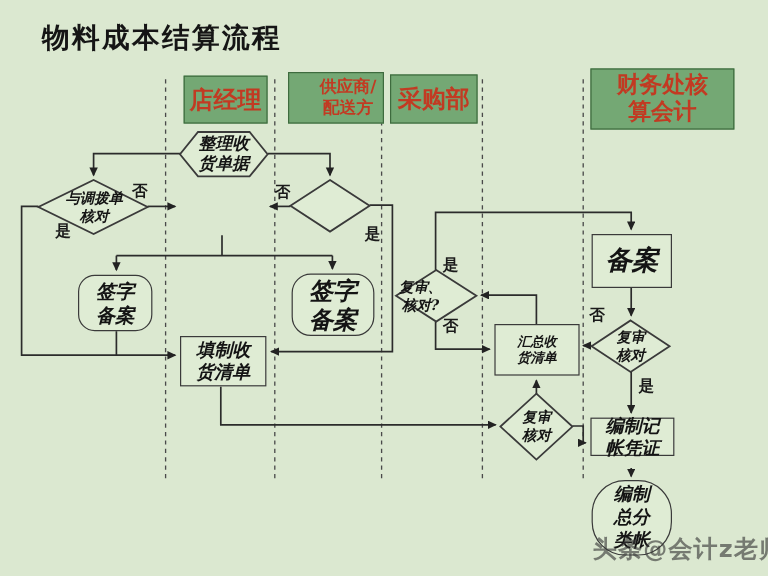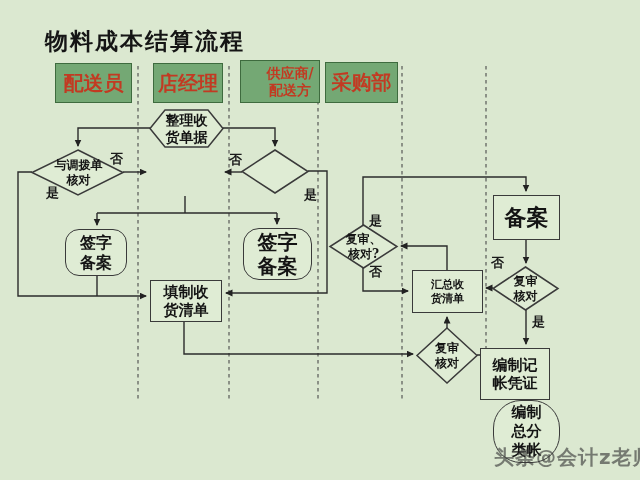--- a/index.html
+++ b/index.html
@@ -3,35 +3,36 @@
 <meta charset="utf-8">
 <style>
   html,body{margin:0;padding:0;}
   body{font-family:"DejaVu Serif", serif;}
   .stage{
     position:relative;width:640px;height:480px;overflow:hidden;
     background:#dbe8d0;
   }
   .stage svg.wires{position:absolute;left:0;top:0;z-index:1;}
   .title{
-    position:absolute;left:35px;top:16px;z-index:3;margin:10px;
+    position:absolute;left:35px;top:16px;z-index:3;margin:0;
     font-size:23px;font-weight:bold;color:#151515;letter-spacing:2px;
   }
   .lane-hdr{
     position:absolute;z-index:3;box-sizing:border-box;
     background:#74a874;border:1.5px solid #3e6b3e;
     color:#c23a22;font-weight:bold;text-align:center;
     display:flex;align-items:center;justify-content:center;
     white-space:pre-line;line-height:1.15;
   }
   .node{
     position:absolute;z-index:3;box-sizing:border-box;
     display:flex;align-items:center;justify-content:center;
     text-align:center;color:#141414;white-space:pre-line;line-height:1.2;
     font-weight:bold;
+    font-style:italic;
   }
   .rect{background:#dfecd4;border:1.6px solid #3a3a3a;}
   .rounded{background:#dfecd4;border:1.6px solid #3a3a3a;}
   .shape-text{background:transparent;border:none;}
   .edge-label{
     position:absolute;z-index:3;font-size:13px;font-weight:bold;color:#1a1a1a;
   }
   .watermark{
     position:absolute;z-index:4;left:494px;top:444px;
     font-family:"DejaVu Sans", sans-serif;
@@ -88,46 +89,47 @@
       <polygon points="78,150 123,172.5 78,195 32,172.5"></polygon>
       <polygon points="275,150 308,171.5 275,193 242,171.5"></polygon>
       <polygon points="363.5,225 397,246.5 363.5,268 330,246.5"></polygon>
       <polygon points="525.5,267 558,288.5 525.5,310 493,288.5"></polygon>
       <polygon points="447,328 477,355.5 447,383 417,355.5"></polygon>
     </g>
   </svg>
 
   <h1 class="title">物料成本结算流程</h1>
 
-  <div class="lane-hdr" style="left:55px;top:63px;width:77px;height:40px;font-size:20px;">配送员</div>
   <div class="lane-hdr" style="left:153px;top:63px;width:70px;height:40px;font-size:20px;">店经理</div>
   <div class="lane-hdr" style="left:240px;top:60px;width:80px;height:43px;font-size:14px;padding-left:20px;">供应商/
 配送方</div>
   <div class="lane-hdr" style="left:325px;top:62px;width:73px;height:41px;font-size:20px;">采购部</div>
+  <div class="lane-hdr" style="left:492px;top:57px;width:120px;height:51px;font-size:19px;">财务处核
+算会计</div>
 
   <div class="node shape-text" style="left:150px;top:110px;width:73px;height:37px;font-size:14px;">整理收
 货单据</div>
   <div class="node shape-text" style="left:34px;top:150px;width:89px;height:45px;font-size:12px;">与调拨单
 核对</div>
   <div class="node rounded" style="left:65px;top:229px;width:62px;height:47px;font-size:16px;border-radius:14px;">签字
 备案</div>
   <div class="node rounded" style="left:243px;top:228px;width:69px;height:52px;font-size:20px;border-radius:16px;">签字
 备案</div>
   <div class="node rect" style="left:150px;top:280px;width:72px;height:42px;font-size:15px;">填制收
 货清单</div>
-  <div class="node shape-text" style="left:330px;top:225px;width:67px;height:43px;font-size:12px;">复审、
+  <div class="node shape-text" style="left:317px;top:225px;width:67px;height:43px;font-size:12px;">复审、
 核对?</div>
   <div class="node rect" style="left:493px;top:195px;width:67px;height:45px;font-size:22px;">备案</div>
   <div class="node rect" style="left:412px;top:270px;width:71px;height:43px;font-size:11px;">汇总收
 货清单</div>
   <div class="node shape-text" style="left:493px;top:267px;width:65px;height:43px;font-size:12px;">复审
 核对</div>
   <div class="node shape-text" style="left:417px;top:328px;width:60px;height:55px;font-size:12px;">复审
 核对</div>
-  <div class="node rect" style="left:480px;top:348px;width:70px;height:52px;font-size:15px;">编制记
+  <div class="node rect" style="left:492px;top:348px;width:70px;height:32px;font-size:15px;">编制记
 帐凭证</div>
   <div class="node rounded" style="left:493px;top:400px;width:67px;height:63px;font-size:15px;border-radius:28px;line-height:1.25;">编制
 总分
 类帐</div>
 
   <div class="edge-label" style="left:110px;top:150px;">否</div>
   <div class="edge-label" style="left:46px;top:184px;">是</div>
   <div class="edge-label" style="left:229px;top:151px;">否</div>
   <div class="edge-label" style="left:304px;top:186px;">是</div>
   <div class="edge-label" style="left:369px;top:212px;">是</div>

